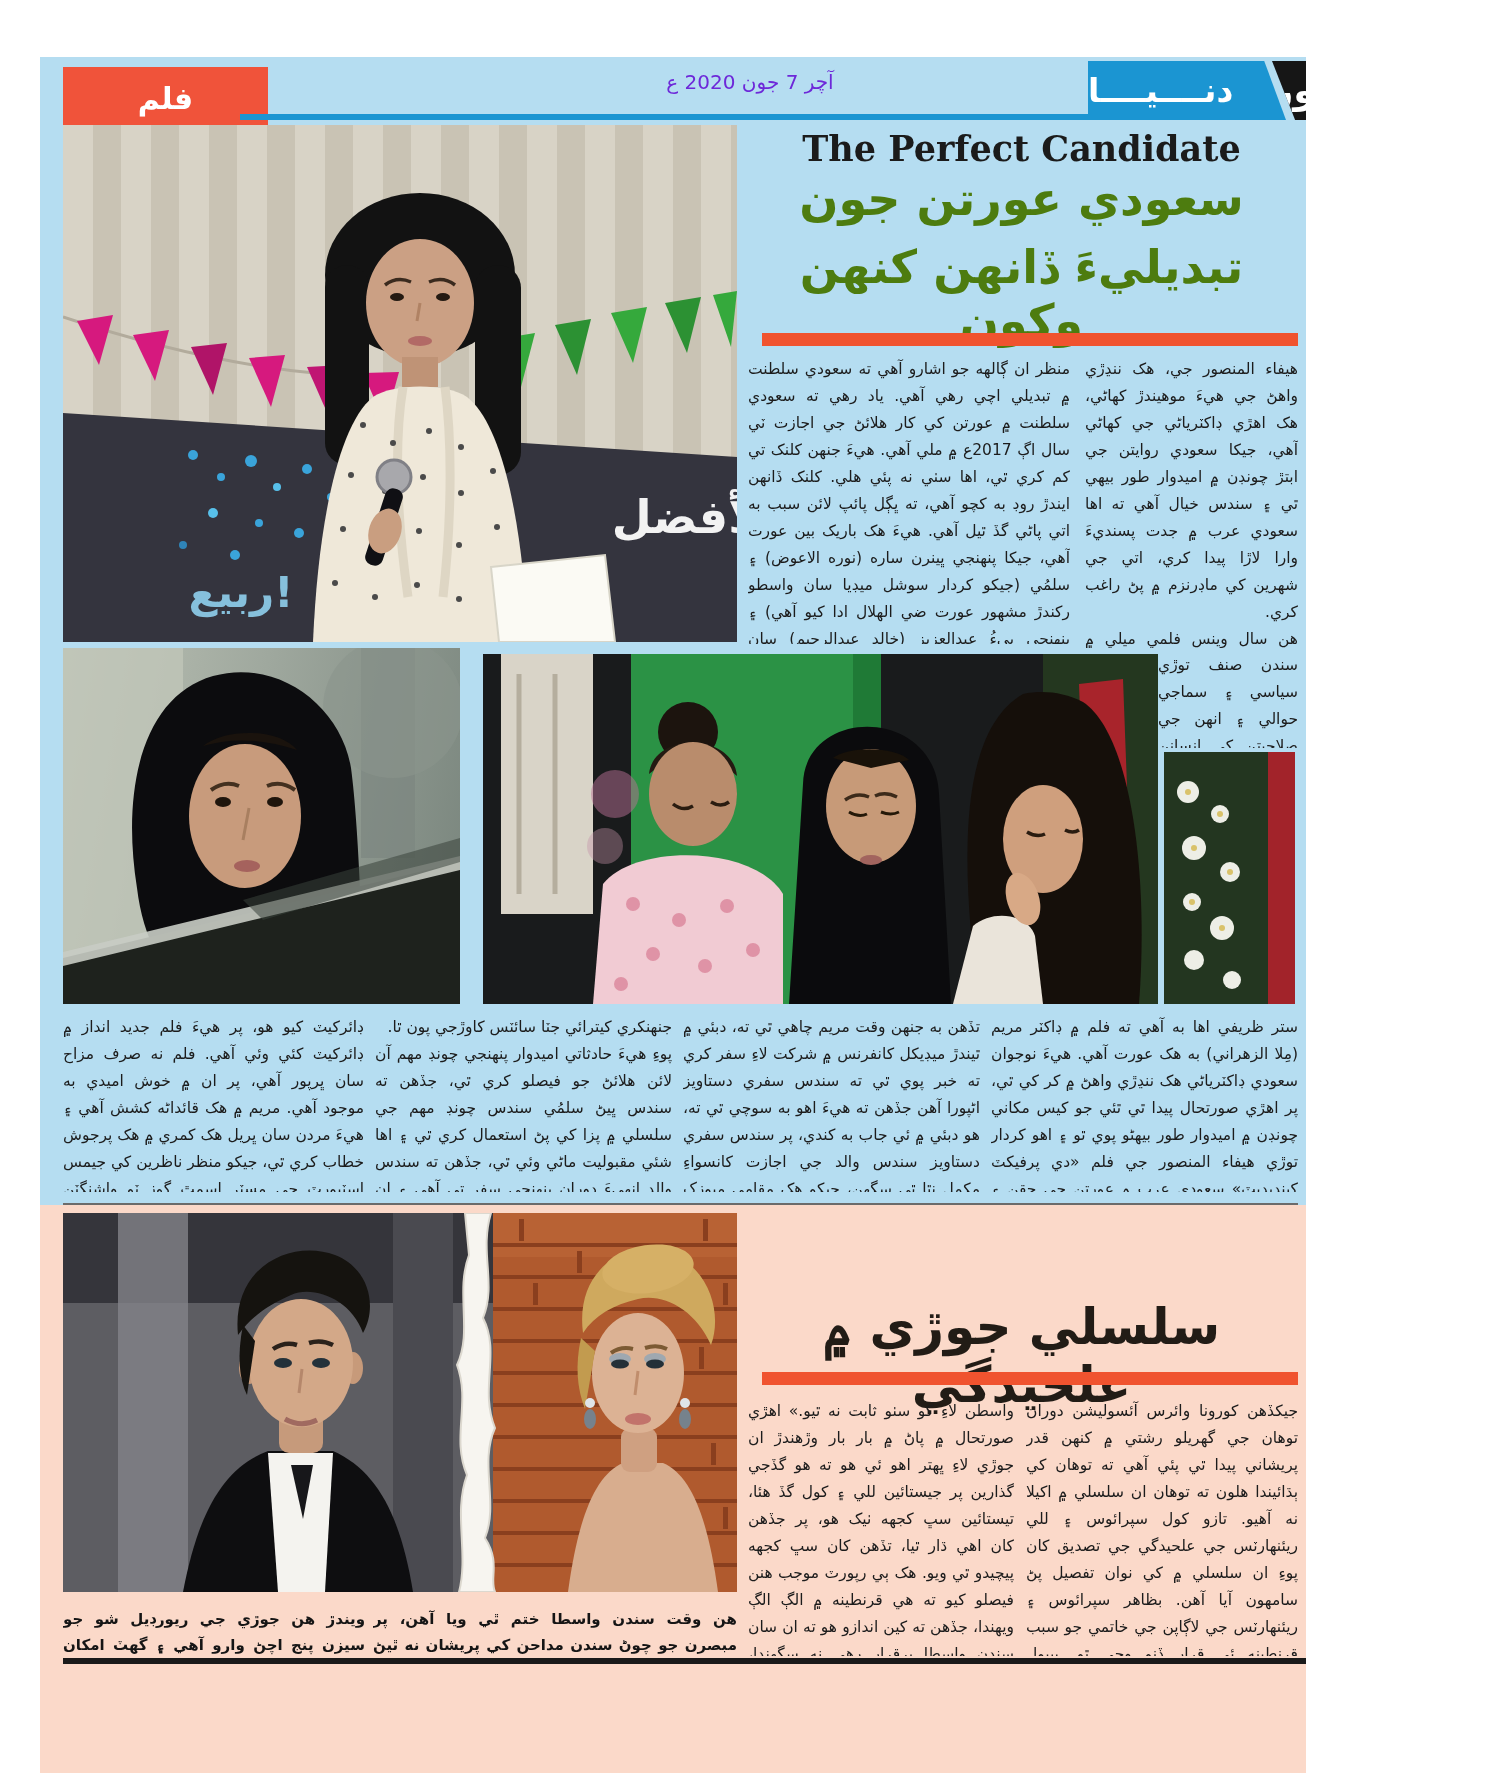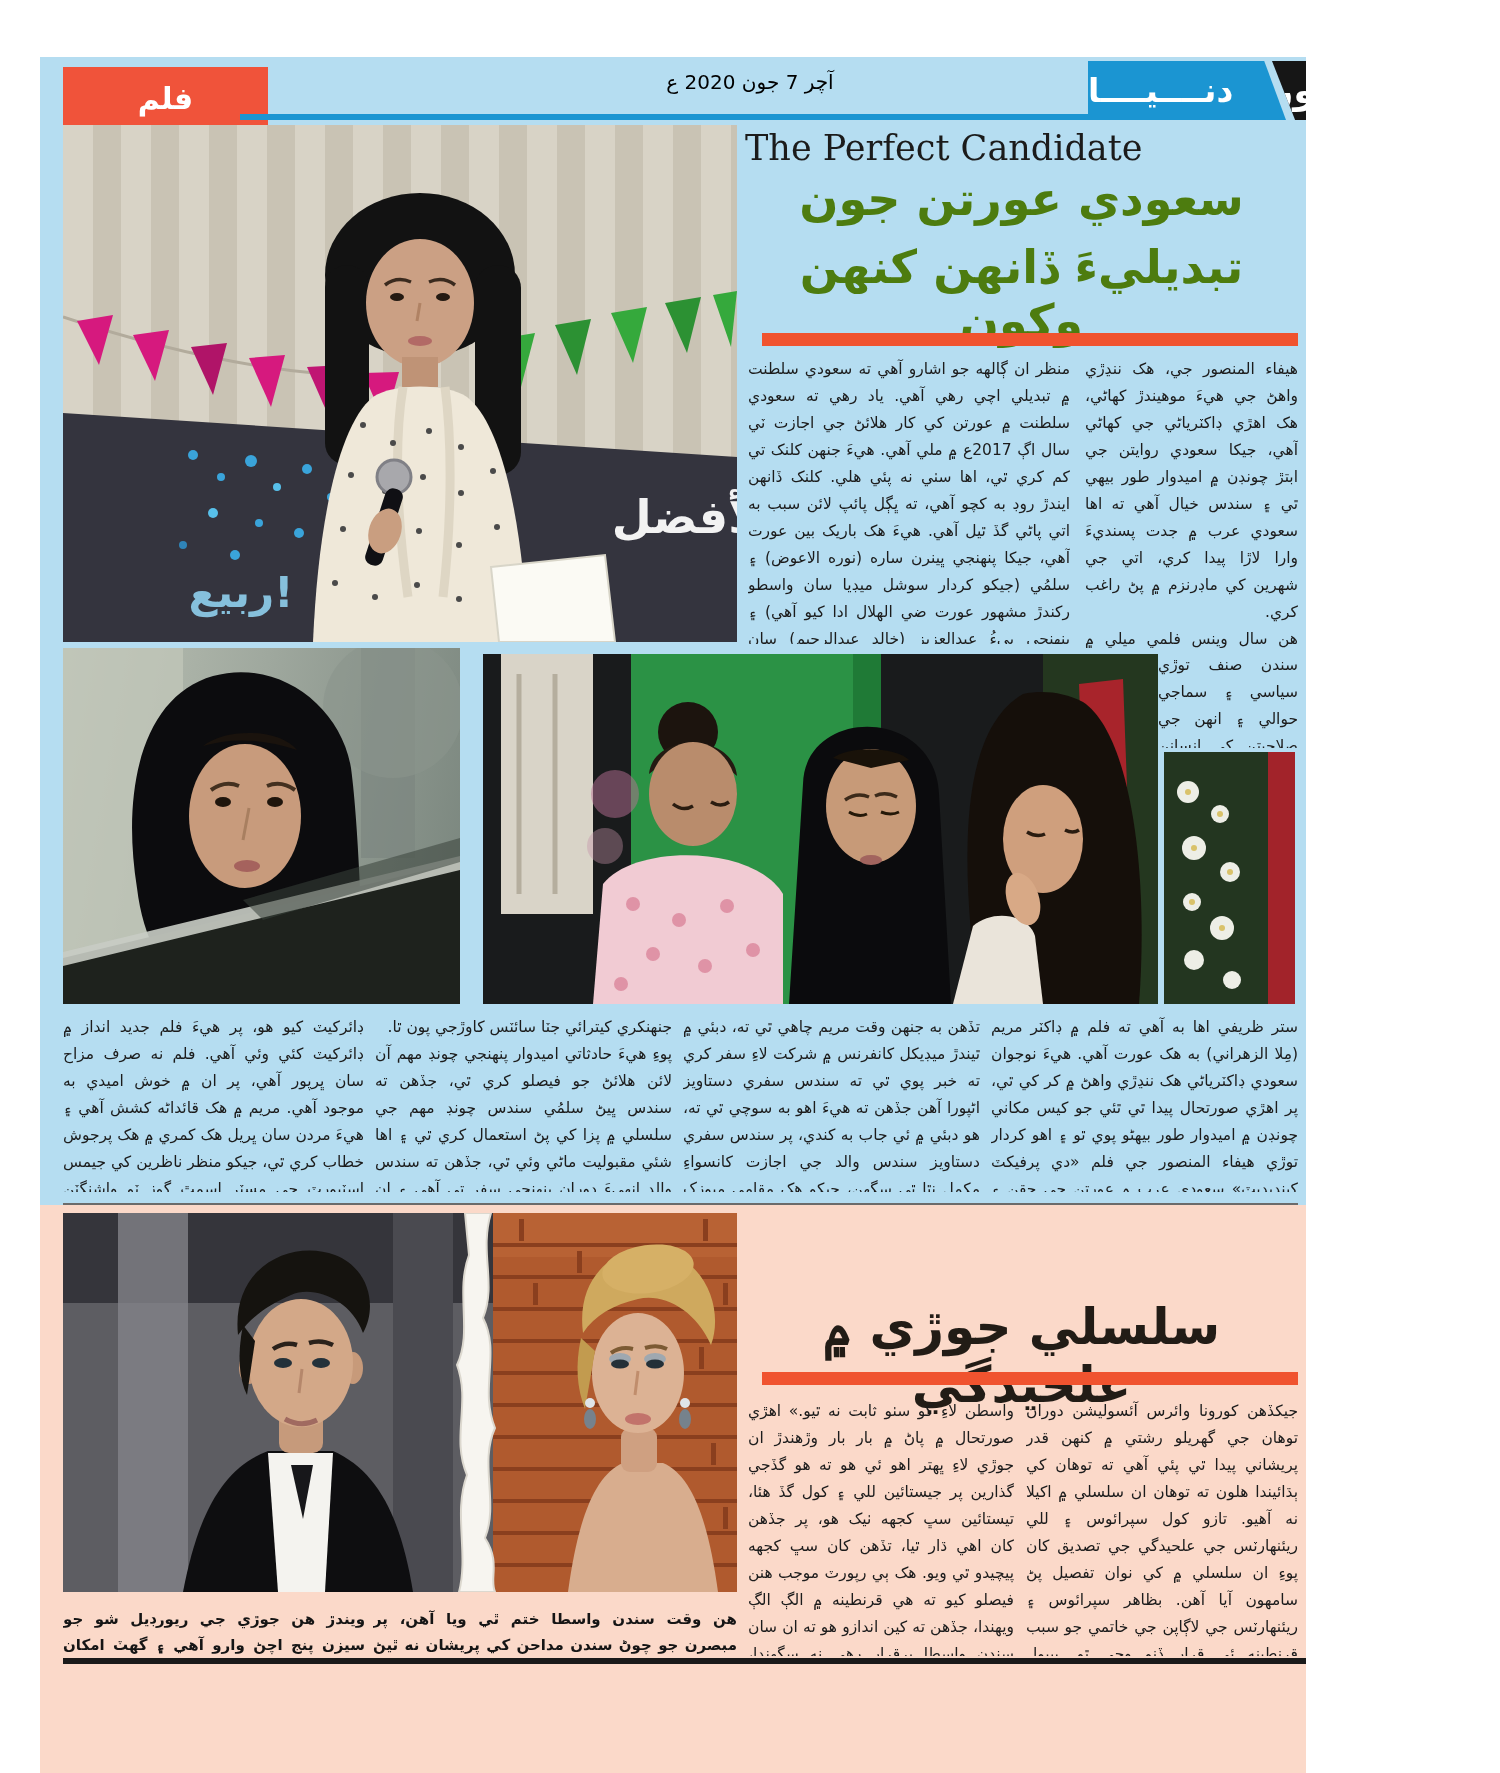--- a/index.html
+++ b/index.html
@@ -15,22 +15,22 @@
   .caption{
     position:absolute;direction:rtl;text-align:justify;color:#151515;
     font-family:"DejaVu Sans",sans-serif;font-size:15px;line-height:26px;font-weight:bold;
     overflow:hidden;
   }
   .headline{
     position:absolute;direction:rtl;text-align:center;color:#4d7c0f;
     font-family:"DejaVu Sans",sans-serif;font-weight:bold;
   }
   .kicker{
-    position:absolute;color:#1b1b1b;
-    font-family:"DejaVu Serif","Liberation Serif",serif;font-size:35px;
+    position:absolute;text-align:center;color:#1b1b1b;
+    font-family:"DejaVu Serif","Liberation Serif",serif;font-size:35px;font-weight:bold;
   }
   .orangebar{position:absolute;background:#f0532f;}
   .tagbox{
     position:absolute;background:#f0533a;color:#fff;font-weight:bold;font-size:30px;
     display:flex;align-items:center;justify-content:center;font-family:"DejaVu Sans",sans-serif;
   }
   .mast{position:absolute;color:#ffffff;font-weight:bold;display:flex;align-items:center;justify-content:flex-start;font-family:"DejaVu Sans",sans-serif;}
   .photo{position:absolute;overflow:hidden;}
   .pagebox{
     position:absolute;background:#0f172a;color:#ffffff;font-weight:bold;font-size:32px;
@@ -43,21 +43,21 @@
 
 <div id="page">
 
   <div class="sec" style="left:40px;top:57px;width:1420px;height:1148px;background:#b5ddf1;"></div>
   <div class="sec" style="left:40px;top:1205px;width:1420px;height:568px;background:#fbd9c9;"></div>
 
   <div class="tagbox" style="left:63px;top:67px;width:205px;height:62px;">
     <span>فلم</span>
   </div>
   <div class="abs" style="left:240px;top:114px;width:848px;height:6px;background:#1b95d2;"></div>
-  <div class="abs rtl" style="left:600px;top:70px;width:300px;text-align:center;font-size:20px;color:#000000;">آچر 7 جون 2020 ع</div>
+  <div class="abs rtl" style="left:600px;top:70px;width:300px;text-align:center;font-size:20px;color:#6d28d9;">آچر 7 جون 2020 ع</div>
 
   <div class="mast" style="left:1088px;top:61px;width:198px;height:59px;background:#1b95d2;font-size:33px;
               clip-path:polygon(0 0,89% 0,100% 100%,0 100%);">
     <span>دنــــيــــا</span>
   </div>
   <div class="mast" style="left:1272px;top:61px;width:165px;height:59px;background:#161616;font-size:37px;
               clip-path:polygon(0 0,100% 0,100% 100%,14% 100%);">
     <span>ڀرپور</span>
   </div>
 

